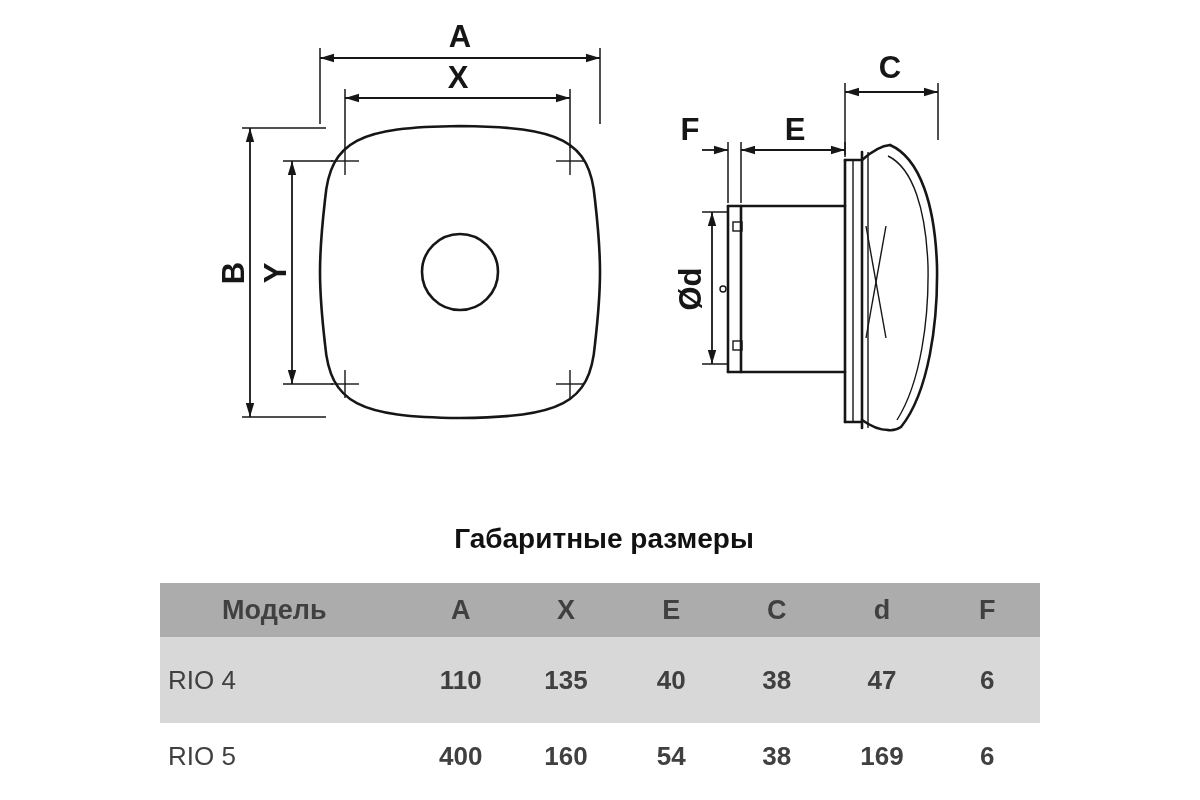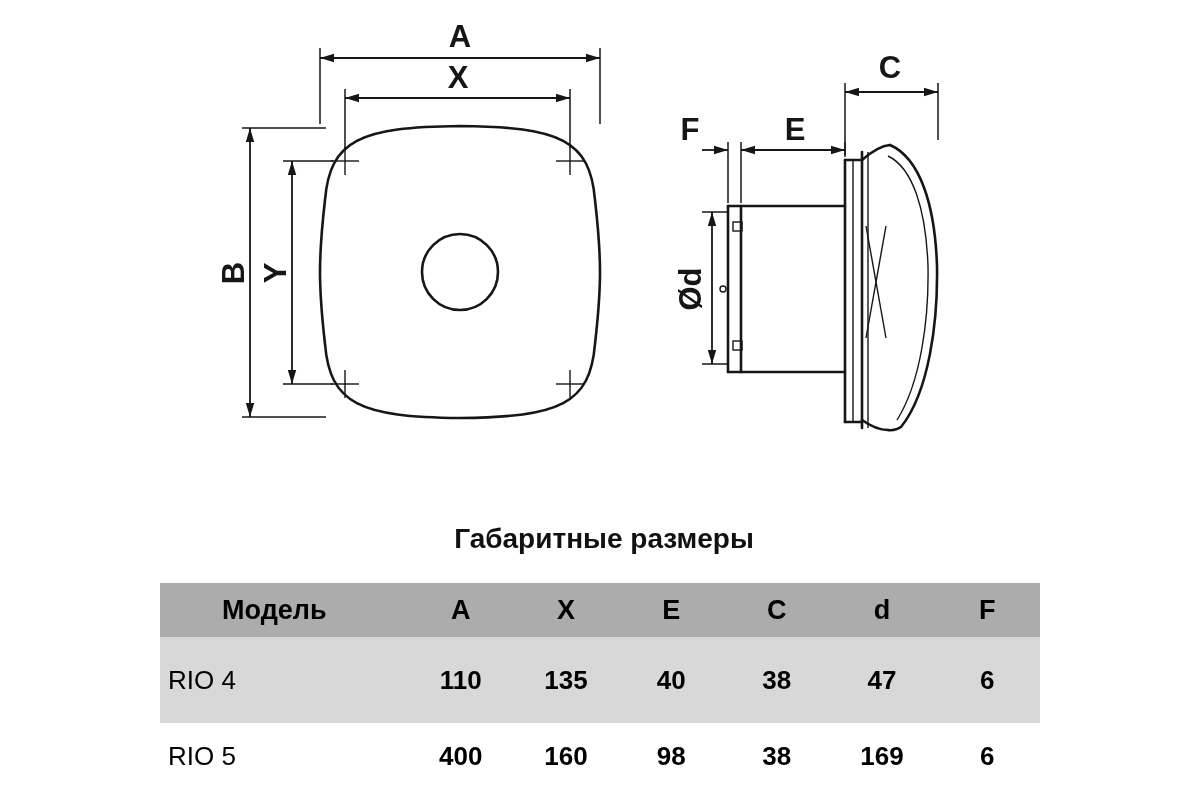--- a/index.html
+++ b/index.html
@@ -28,21 +28,21 @@
     position: absolute; top: 519px; left: 0; width: 1200px;
     margin: 4px; text-align: center;
     font-size: 28px; font-weight: bold; color: #111111;
   }
 
   .dim-table { position: absolute; top: 583px; left: 160px; width: 880px; }
   .t-row { display: grid; grid-template-columns: 248px repeat(6, 1fr); align-items: center; }
   .t-row.header { height: 54px; background: #acacac; }
   .t-row.alt    { height: 86px; background: #d8d8d8; }
   .t-row.plain  { height: 67px; background: #ffffff; }
-  .cell { text-align: center; font-size: 26px; font-weight: bold; color: #000000; }
+  .cell { text-align: center; font-size: 26px; font-weight: bold; color: #404040; }
   .header .cell { font-size: 27px; }
   .cell.model-h   { text-align: left; padding-left: 62px; }
   .cell.model-name{ text-align: left; padding-left: 8px; font-weight: 400; }
 </style>
 </head>
 <body>
 
 <svg class="drawing" width="1200" height="475" viewBox="0 0 1200 475" xmlns="http://www.w3.org/2000/svg">
   <defs>
     <marker id="arrow" markerWidth="15" markerHeight="10" refX="14.5" refY="5" orient="auto-start-reverse" markerUnits="userSpaceOnUse">
@@ -183,18 +183,18 @@
     <div class="cell">40</div>
     <div class="cell">38</div>
     <div class="cell">47</div>
     <div class="cell">6</div>
   </div>
 
   <div class="t-row plain">
     <div class="cell model-name">RIO 5</div>
     <div class="cell">400</div>
     <div class="cell">160</div>
-    <div class="cell">98</div>
+    <div class="cell">54</div>
     <div class="cell">38</div>
     <div class="cell">169</div>
     <div class="cell">6</div>
   </div>
 </div>
 
 </body></html>

